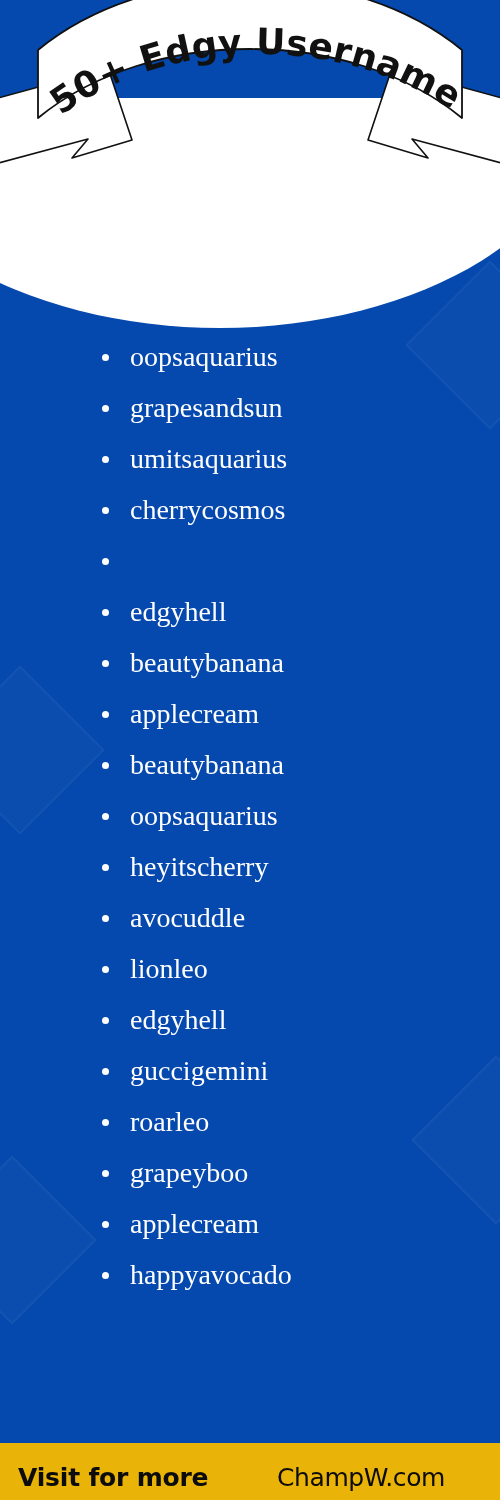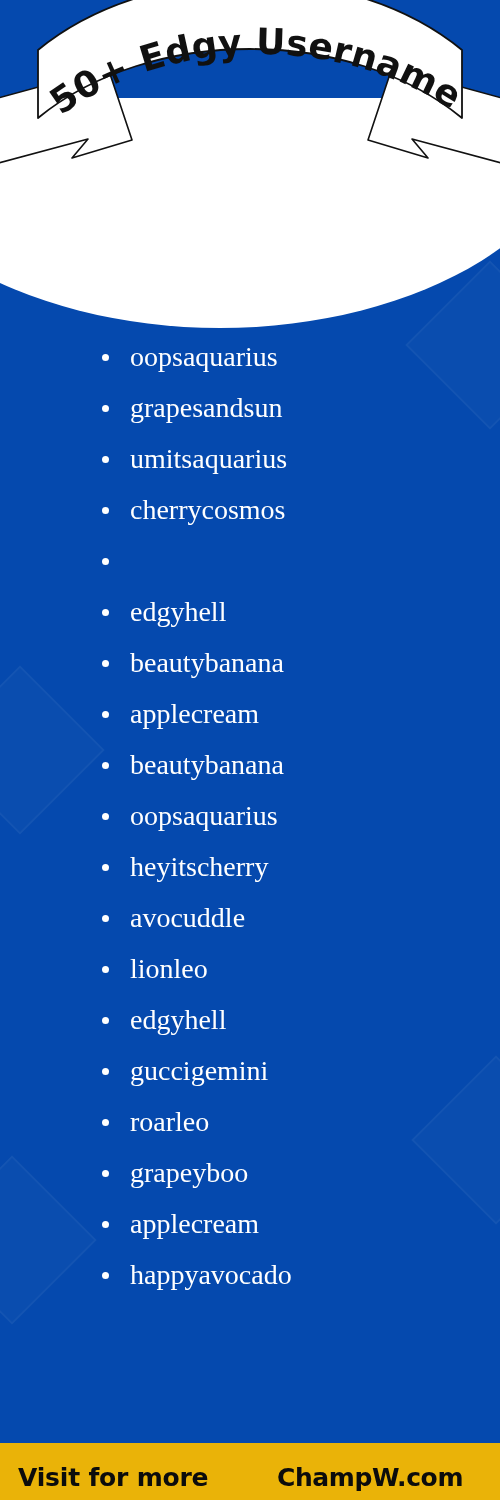--- a/index.html
+++ b/index.html
@@ -132,21 +132,21 @@
     font-family: "DejaVu Sans", sans-serif;
     font-weight: bold;
     font-size: 25px;
     color: #0c0c0c;
     letter-spacing: -0.2px;
   }
   .footer .brand {
     position: absolute;
     left: 277px;
     font-family: "DejaVu Sans", sans-serif;
-    font-weight: bold;
+    font-weight: normal;
     font-size: 25px;
     color: #0c0c0c;
     letter-spacing: -0.4px;
   }
 </style>
 </head>
 <body>
 
 <div id="pin">
 

